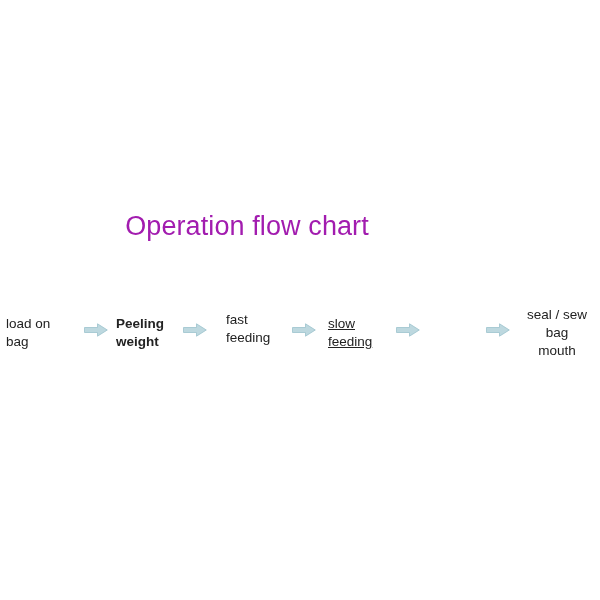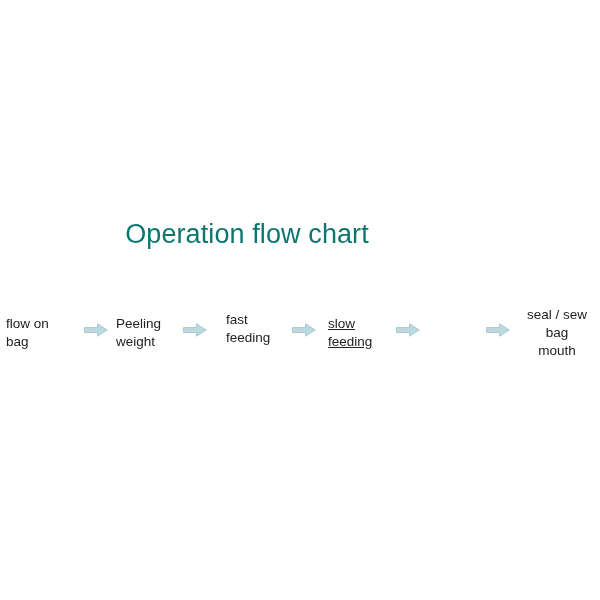--- a/index.html
+++ b/index.html
@@ -22,27 +22,27 @@
     left: 0;
     top: 0;
     width: 600px;
     height: 600px;
   }
 
   
   #chart-title {
     position: absolute;
     left: 0;
-    top: 218px;
+    top: 210px;
     width: 494px;
     text-align: center;
     font-size: 27px;
     line-height: 32px;
     font-weight: 400;
-    color: #0f766e;
+    color: #a21caf;
     letter-spacing: 0.1px;
     white-space: nowrap;
   }
 
   
   #flow-row {
     position: absolute;
     left: 0;
     top: 300px;
     width: 600px;
@@ -53,21 +53,21 @@
     position: absolute;
     font-size: 13.5px;
     line-height: 18px;
     color: #222222;
     white-space: pre-line;
     text-align: left;
   }
 
   
   .node-0 { left: 6px;   top: 15px;  width: 72px; }
-  .node-1 { left: 116px; top: 15px;  width: 66px; }
+  .node-1 { left: 116px; top: 15px;  width: 66px; font-weight: bold; }
   .node-2 { left: 226px; top: 11px;  width: 70px; }
   .node-3 { left: 328px; top: 15px;  width: 70px; text-decoration: underline; }
   .node-4 { left: 424px; top: 15px;  width: 62px; }
   .node-5 { left: 517px; top: 6px;   width: 80px; text-align: center; }
 
   
   .flow-arrow {
     position: absolute;
     width: 24px;
     height: 14px;
@@ -83,21 +83,21 @@
 </style>
 </head>
 <body>
 
 <div id="canvas">
 
   <div id="chart-title">Operation flow chart</div>
 
   <div id="flow-row">
 
-    <div class="flow-node node-0">flow on
+    <div class="flow-node node-0">load on
 bag</div>
 
     <span class="flow-arrow arrow-0">
       <svg viewBox="0 0 24 14" xmlns="http://www.w3.org/2000/svg">
         <path d="M0.5 4.5 H13.5 V0.8 L23.3 7 L13.5 13.2 V9.5 H0.5 Z" fill="#bdd8df" stroke="#9cc3cd" stroke-width="0.8"></path>
       </svg>
     </span>
 
     <div class="flow-node node-1">Peeling
 weight</div>

